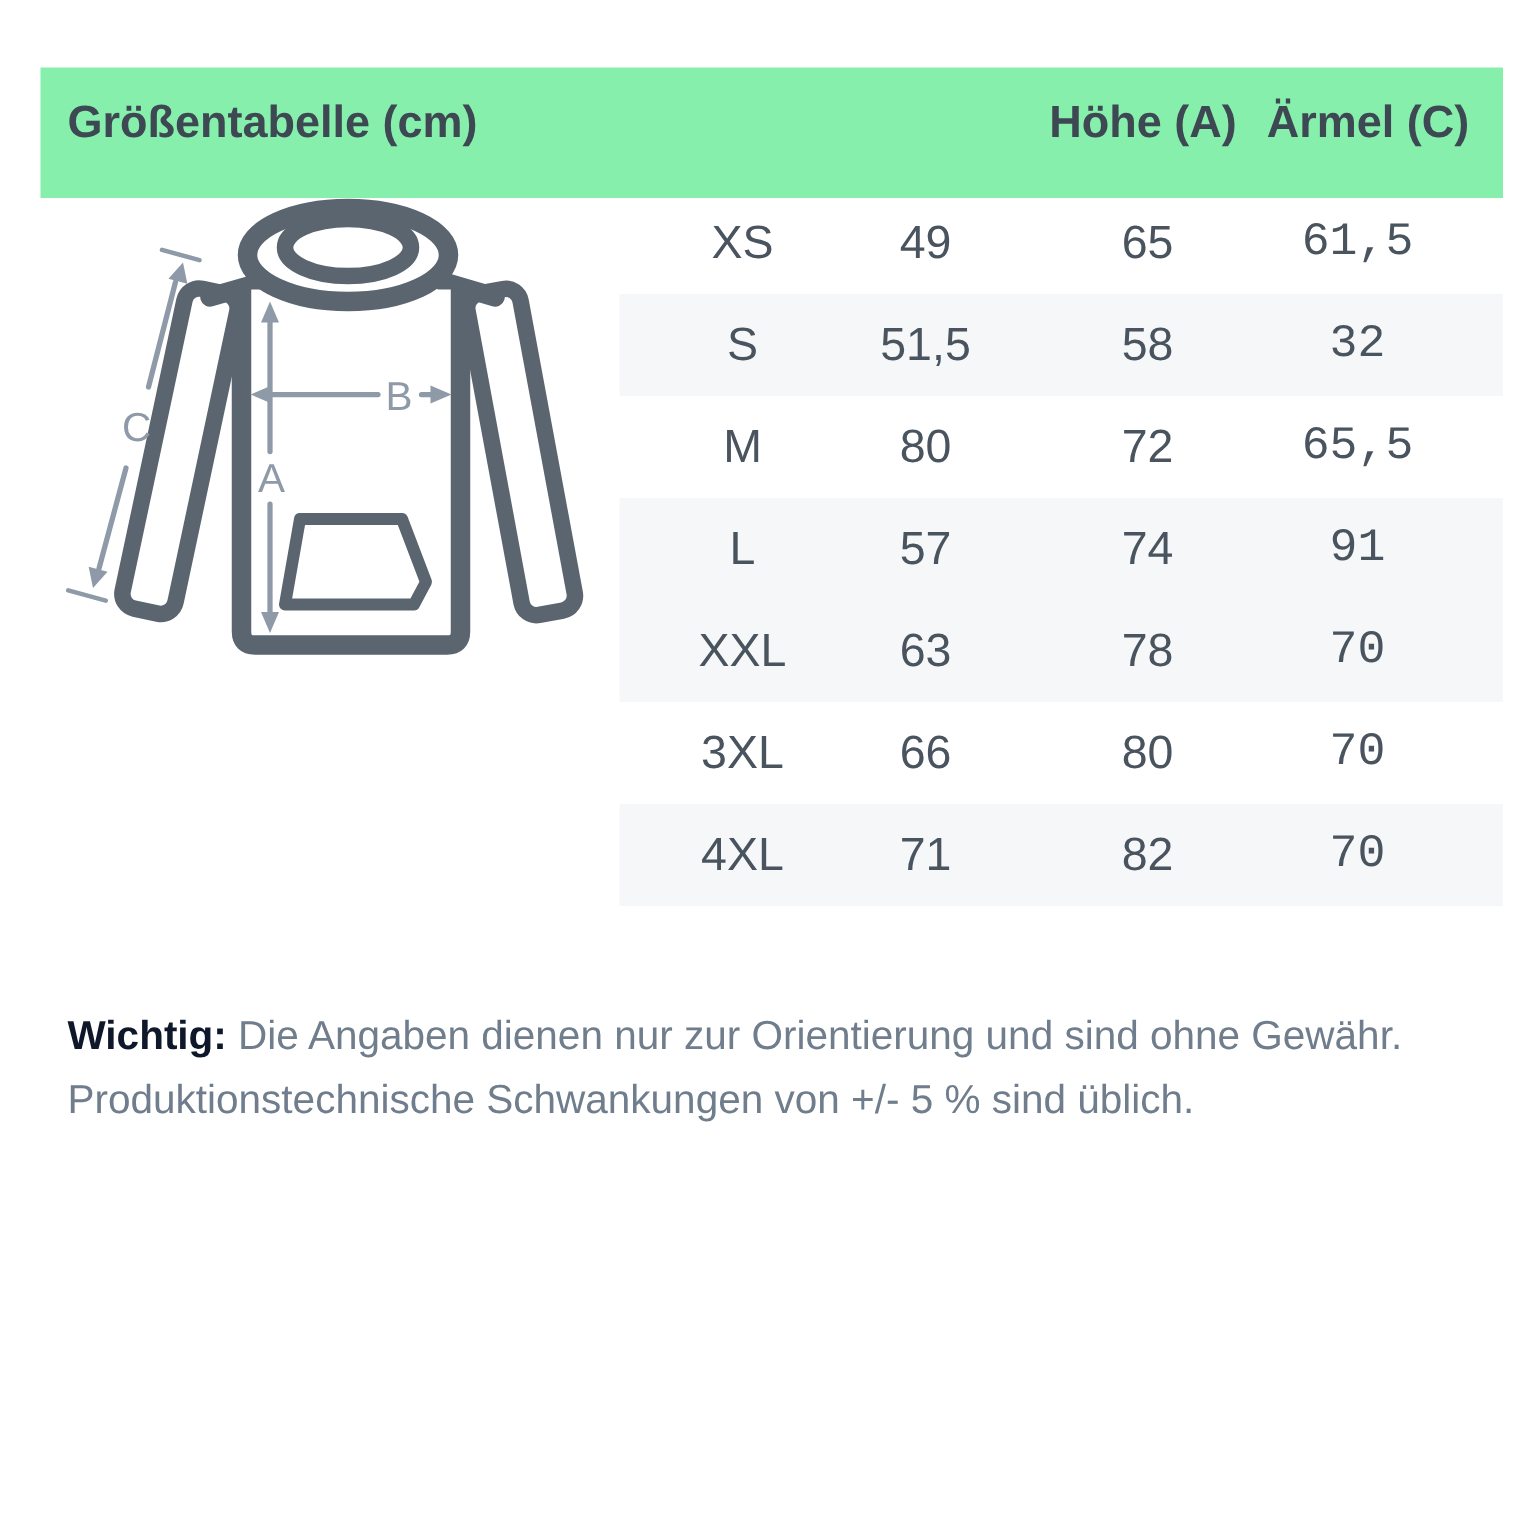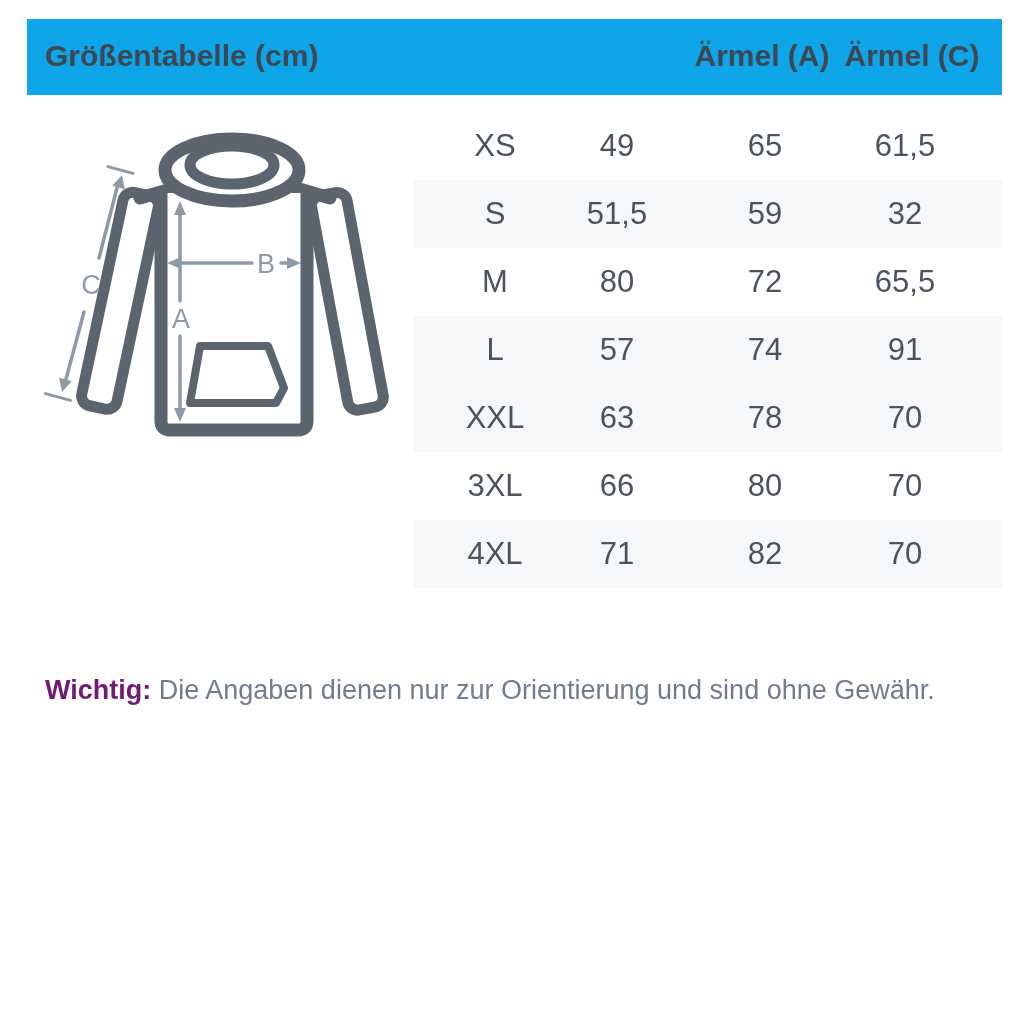--- a/index.html
+++ b/index.html
@@ -1,54 +1,54 @@
 <!DOCTYPE html>
 <html><head>
 <meta charset="utf-8">
 <style>
   html,body { margin:0; padding:0; background:#ffffff; }
   .page {
     position:relative; width:1024px; height:1024px; background:#ffffff;
     font-family:"Liberation Sans","DejaVu Sans",sans-serif; overflow:hidden;
   }
-  .band { position:absolute; left:27px; top:19px; width:975px; height:76px; background:#0ea5e9; }
+  .band { position:absolute; left:27px; top:45px; width:975px; height:87px; background:#86efac; }
   .title {
     position:absolute; left:18px; top:0; height:73px; line-height:73px;
     font-size:30px; font-weight:bold; color:#3e4853; white-space:nowrap;
   }
   .colh {
     position:absolute; top:0; height:73px; line-height:73px; transform:translateX(-50%);
     font-size:30px; font-weight:bold; color:#3e4853; white-space:nowrap;
   }
   .ch0 { left:580px; } .ch1 { left:735px; } .ch2 { left:885px; }
 
-  .rows { position:absolute; left:0; top:112px; width:814px; }
+  .rows { position:absolute; left:0; top:128px; width:814px; }
   .row  { position:relative; height:68px; }
   .stripe { position:absolute; left:413px; top:0; width:589px; height:68px; background:#f6f7f9; }
   .cell {
     position:absolute; top:0; height:68px; line-height:68px; transform:translateX(-50%);
     font-size:31px; color:#49545f; white-space:nowrap;
   }
-  .c0 { left:495px; } .c1 { left:617px; } .c2 { left:765px; } .c3 { left:905px; }
+  .c0 { left:495px; } .c1 { left:617px; } .c2 { left:765px; } .c3 { left:905px;font-family:Liberation Mono, monospace; }
 
   .hoodie { position:absolute; left:0; top:0; }
 
   .footer { position:absolute; left:45px; top:669px; font-size:27px; line-height:43px; color:#6f7d8c; }
-  .footer .bold { font-weight:bold; color:#701a75;margin-top:20px; }
+  .footer .bold { font-weight:bold; color:#0f172a;margin-top:20px; }
 
   svg text.dim-label { font-family:"Liberation Sans","DejaVu Sans",sans-serif; font-size:27px; fill:#8e9aa8; }
 </style>
 </head>
 <body>
 
 <div class="page">
 
   <div class="band">
     <div class="title">Größentabelle (cm)</div>
-    <div class="colh ch1">Ärmel (A)</div>
+    <div class="colh ch1">Höhe (A)</div>
     <div class="colh ch2">Ärmel (C)</div>
   </div>
 
   <svg class="hoodie" width="420" height="460" viewBox="0 0 420 460" aria-hidden="true">
     <g stroke="#5b656f" fill="#ffffff" stroke-linejoin="round" stroke-linecap="round">
 
       <g transform="translate(141,202) rotate(12)">
         <rect x="-18" y="-8" width="36" height="218" rx="10" stroke-width="11"></rect>
       </g>
       <g transform="translate(329,202) rotate(-10.5)">
@@ -99,21 +99,21 @@
       <span class="cell c0">XS</span>
       <span class="cell c1">49</span>
       <span class="cell c2">65</span>
       <span class="cell c3">61,5</span>
     </div>
 
     <div class="row">
       <div class="stripe"></div>
       <span class="cell c0">S</span>
       <span class="cell c1">51,5</span>
-      <span class="cell c2">59</span>
+      <span class="cell c2">58</span>
       <span class="cell c3">32</span>
     </div>
 
     <div class="row">
       <span class="cell c0">M</span>
       <span class="cell c1">80</span>
       <span class="cell c2">72</span>
       <span class="cell c3">65,5</span>
     </div>
 
@@ -146,15 +146,16 @@
       <span class="cell c0">4XL</span>
       <span class="cell c1">71</span>
       <span class="cell c2">82</span>
       <span class="cell c3">70</span>
     </div>
 
   </div>
 
   <div class="footer">
     <div><span class="bold">Wichtig:</span><span> Die Angaben dienen nur zur Orientierung und sind ohne Gewähr.</span></div>
+    <div>Produktionstechnische Schwankungen von +/- 5 % sind üblich.</div>
   </div>
 
 </div>
 
 </body></html>

